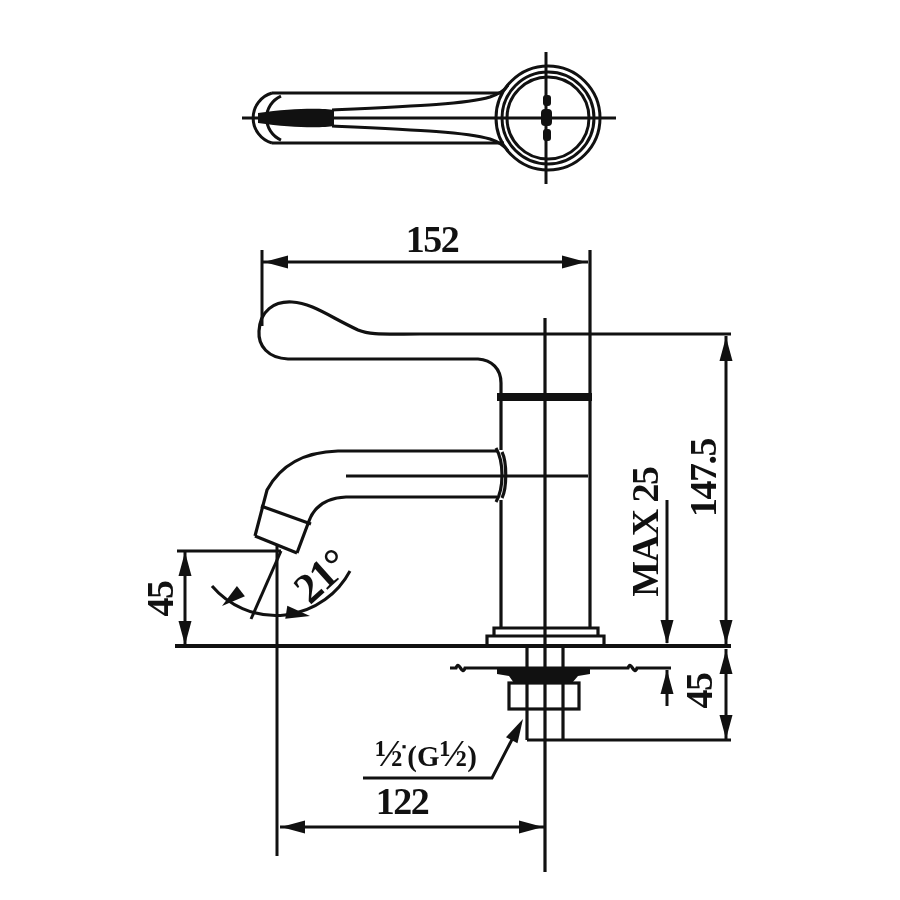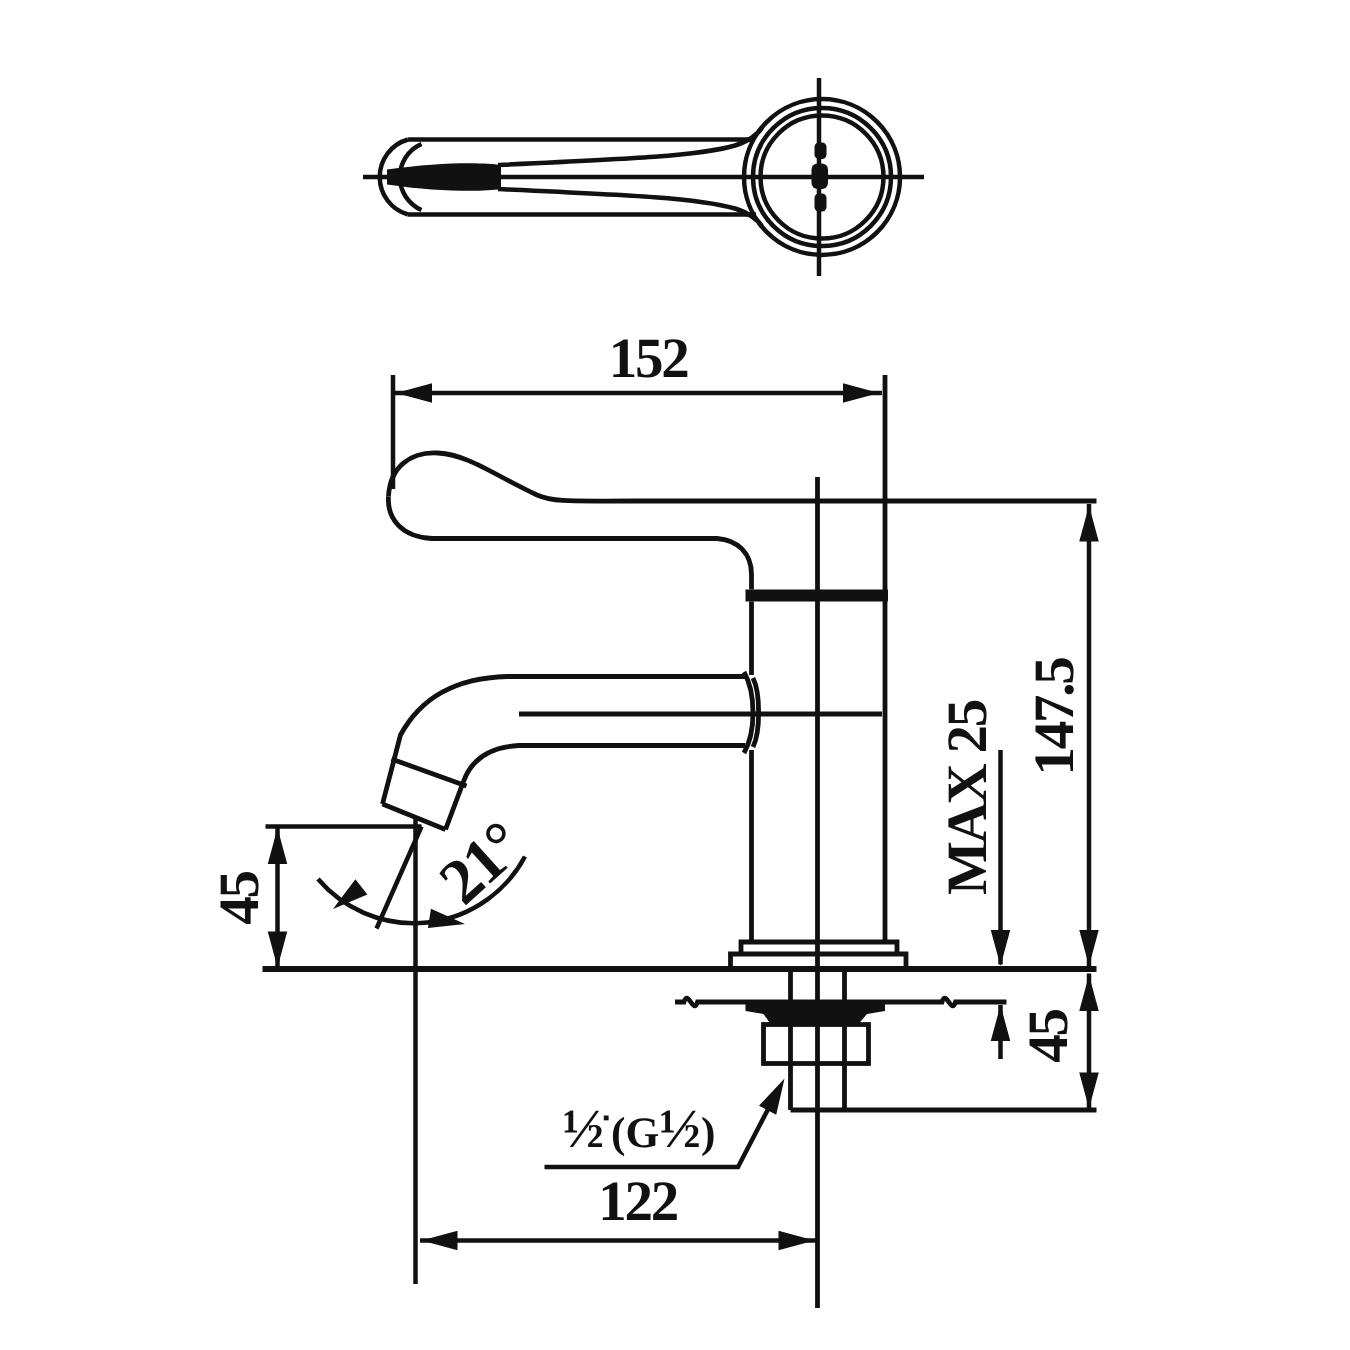--- a/index.html
+++ b/index.html
@@ -131,19 +131,19 @@
 <div class="lbl rot90" style="left:703px;top:478px;">147.5</div>
 
 <div class="lbl rot90" style="left:645px;top:532px;">MAX 25</div>
 
 <div class="lbl rot90" style="left:699px;top:691px;">45</div>
 
 <div class="lbl rot90" style="left:160px;top:599px;">45</div>
 
 <div class="lbl rot42" style="left:321px;top:576px;">21°</div>
 
-<div class="lbl" style="left:425px;top:801px;">122</div>
+<div class="lbl" style="left:402px;top:801px;">122</div>
 
 <div class="lbl thread" style="left:426px;top:753px;">
   <span class="frac">½</span><span class="mark">▪</span><span>(G</span><span class="frac">½</span><span>)</span>
 </div>
 
 </div>
 
 </body></html>

